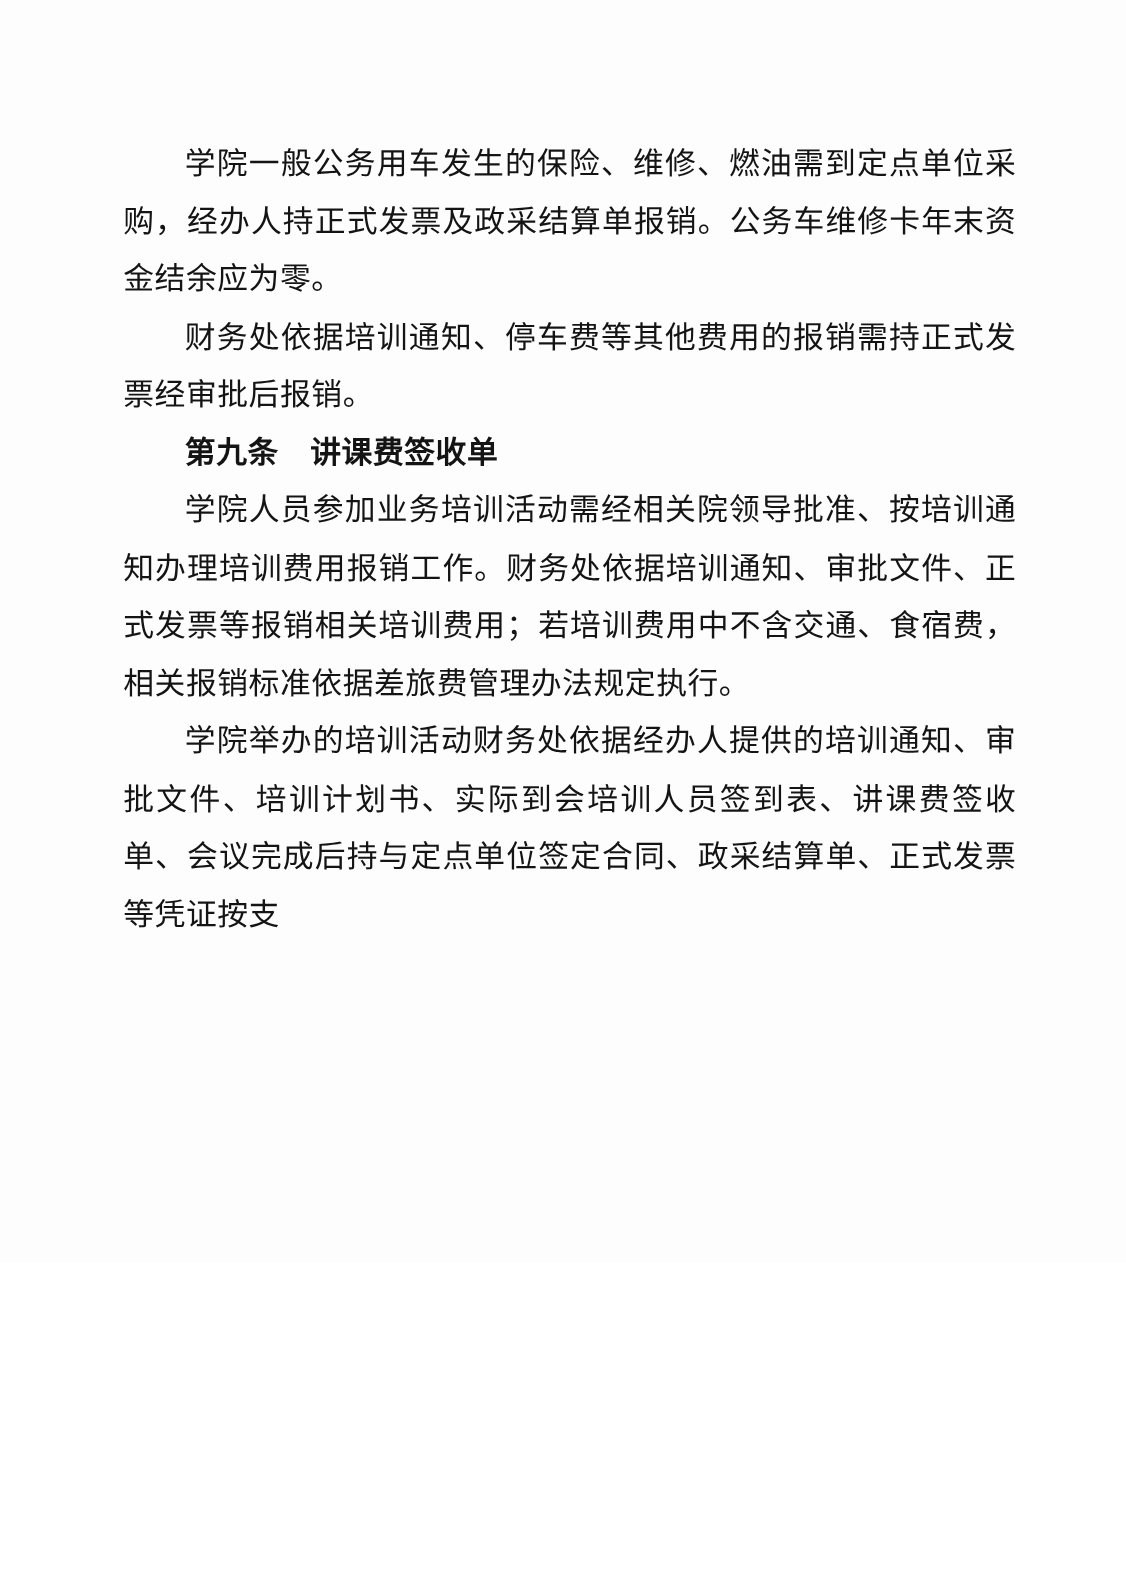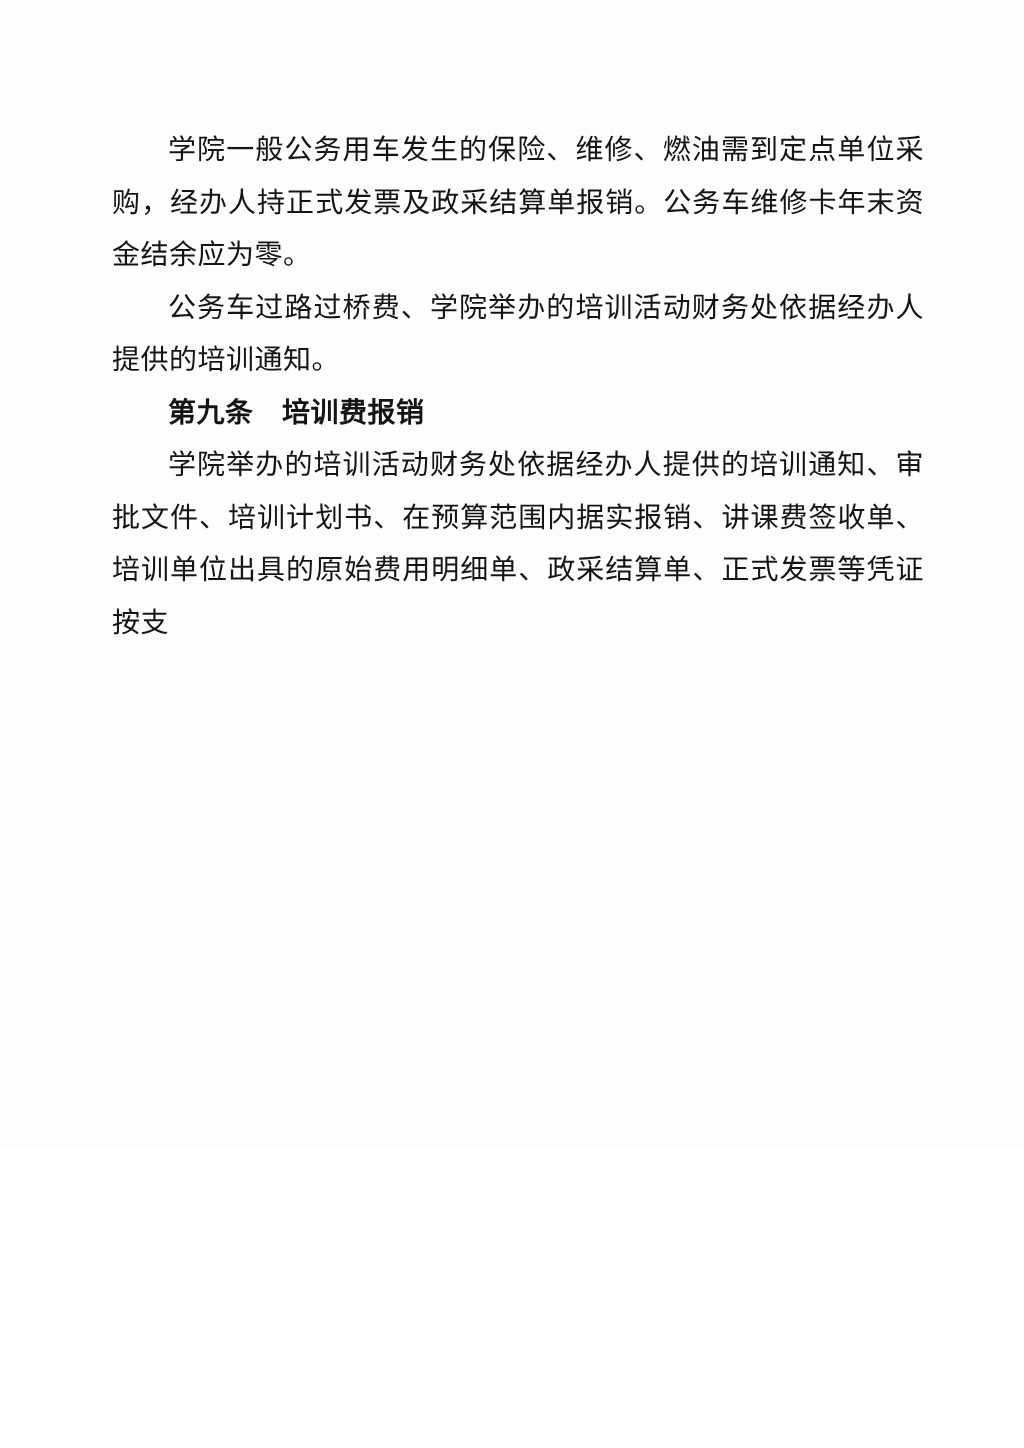--- a/index.html
+++ b/index.html
@@ -48,27 +48,28 @@
 </style>
 </head>
 <body>
 
 <div class="doc-page">
 
   <div class="doc-content">
 
     <p>学院一般公务用车发生的保险、维修、燃油需到定点单位采购，经办人持正式发票及政采结算单报销。公务车维修卡年末资金结余应为零。</p>
 
-    <p>公务车过路过桥费、学院举办的培训活动财务处依据经办人提供的培训通知。</p>
+    <p>财务处依据培训通知、停车费等其他费用的报销需持正式发票经审批后报销。</p>
 
-    <p class="doc-heading">第九条　培训费报销</p>
+    <p class="doc-heading">第九条　讲课费签收单</p>
 
 
 
 
+    <p>学院人员参加业务培训活动需经相关院领导批准、按培训通知办理培训费用报销工作。财务处依据培训通知、审批文件、正式发票等报销相关培训费用；若培训费用中不含交通、食宿费，相关报销标准依据差旅费管理办法规定执行。</p>
 
-    <p>学院举办的培训活动财务处依据经办人提供的培训通知、审批文件、培训计划书、在预算范围内据实报销、讲课费签收单、培训单位出具的原始费用明细单、政采结算单、正式发票等凭证按支</p>
+    <p>学院举办的培训活动财务处依据经办人提供的培训通知、审批文件、培训计划书、实际到会培训人员签到表、讲课费签收单、会议完成后持与定点单位签定合同、政采结算单、正式发票等凭证按支</p>
 
   </div>
 
   <div class="page-footer">4</div>
 
 </div>
 
 </body></html>

